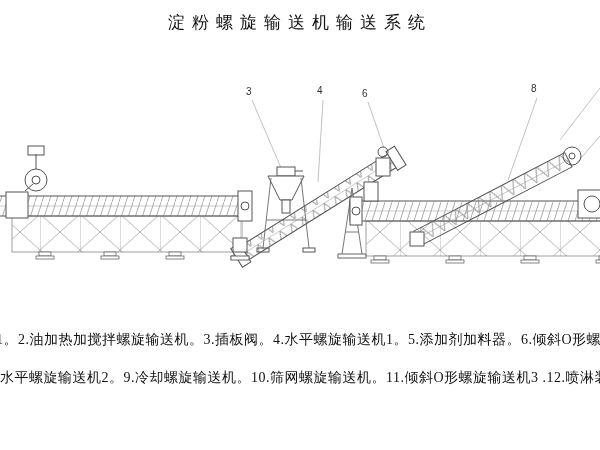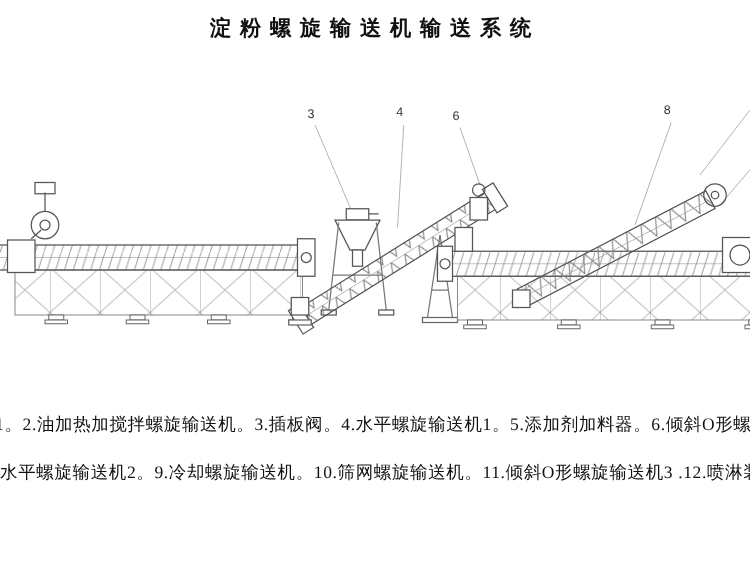--- a/index.html
+++ b/index.html
@@ -3,21 +3,21 @@
 <meta charset="utf-8">
 <style>
   html,body { margin:0; padding:0; background:#ffffff; }
   .page {
     position:relative; width:600px; height:450px;
     background:#ffffff; overflow:hidden;
     font-family:"Liberation Serif", serif;
   }
   .title {
     position:absolute; top:11px; left:0; width:100%;
-    text-align:center; font-weight:bold; font-size:17px;
+    text-align:center; font-weight:normal; font-size:17px;
     letter-spacing:7px; color:#111;
   }
   .drawing-svg { position:absolute; top:70px; left:0; }
   .callout {
     position:absolute; font-family:"Liberation Sans", sans-serif;
     font-size:10px; color:#333;
   }
   .legend {
     position:absolute; white-space:nowrap; font-size:14px;
     letter-spacing:0.5px; color:#111;

